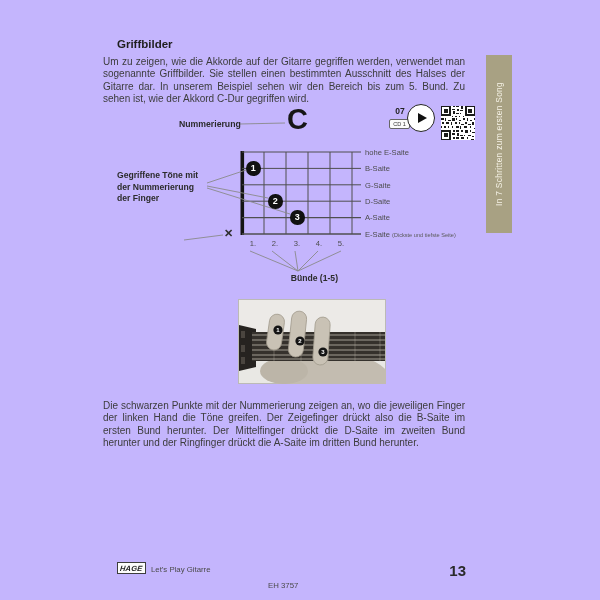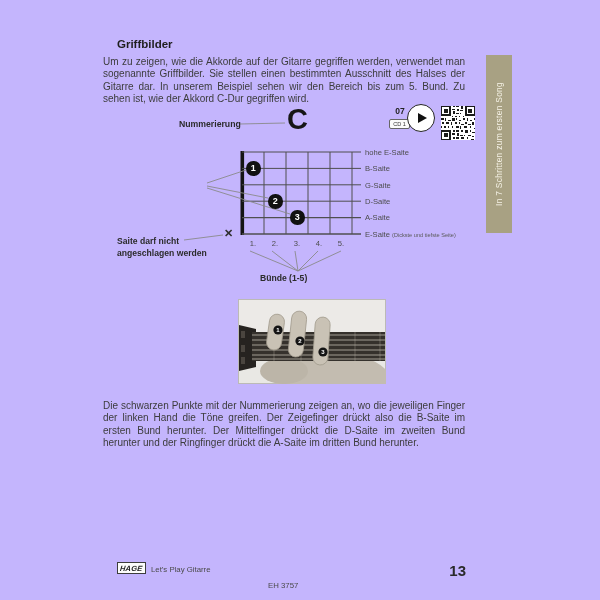--- a/index.html
+++ b/index.html
@@ -27,21 +27,21 @@
               border-bottom:5.5px solid transparent; margin-left:3px; }
   .qr { left:441px; top:106px; width:34px; height:34px; }
 
   .finger-label { left:117px; top:170px; width:92px; font-size:8.6px; font-weight:bold; color:#2b2b2b; line-height:11.5px; }
   .mute-label { left:117px; top:236px; width:100px; font-size:8.6px; font-weight:bold; color:#2b2b2b; line-height:11.5px; }
   .mute-x { left:224px; top:227px; font-size:11px; font-weight:bold; color:#2f2f2f; }
 
   .string-label { left:365px; font-size:7.6px; color:#4c4c4c; white-space:nowrap; }
   .string-suffix { font-size:5.6px; color:#5a5a5a; }
   .fret-number { width:14px; top:239px; text-align:center; font-size:7.6px; color:#4c4c4c; }
-  .frets-label { left:260px; top:273px; width:78px; text-align:left; font-size:8.6px; font-weight:bold; color:#2b2b2b; }
+  .frets-label { left:260px; top:273px; width:78px; text-align:right; font-size:8.6px; font-weight:bold; color:#2b2b2b; }
 
   .dot { width:14.5px; height:14.5px; border-radius:50%; background:#111; color:#fff;
          display:flex; align-items:center; justify-content:center; font-size:9px; font-weight:bold; }
 
   .photo { left:238px; top:299px; width:148px; height:85px; }
 
   .sidebar-tab { left:486px; top:55px; width:26px; height:178px; display:flex; align-items:center; justify-content:center; }
   .sidebar-tab span { writing-mode:vertical-rl; transform:rotate(180deg); font-size:8.4px; letter-spacing:0.3px;
                       white-space:nowrap; }
 
@@ -179,21 +179,21 @@
         <rect x="20" y="21" width="2" height="1"></rect>
         <rect x="23" y="22" width="1" height="1"></rect>
       <rect x="9" y="23" width="1" height="1"></rect>
         <rect x="11" y="23" width="2" height="1"></rect>
         <rect x="15" y="23" width="2" height="1"></rect>
         <rect x="19" y="23" width="1" height="1"></rect>
         <rect x="22" y="24" width="2" height="1"></rect>
     </g>
   </svg>
 
-  <div class="abs mute-label">Saite darf nicht angeschlagen werden</div>
+  <div class="abs finger-label">Gegriffene Töne mit der Nummerierung der Finger</div>
   <div class="abs mute-x">✕</div>
 
   <div class="abs dot" style="left: 246px; top: 161px; background: rgb(17, 17, 17);">
       <span>1</span>
     </div>
   <div class="abs dot" style="left: 268px; top: 194px; background: rgb(17, 17, 17);">
       <span>2</span>
     </div>
   <div class="abs dot" style="left: 290px; top: 210px; background: rgb(17, 17, 17);">
       <span>3</span>

